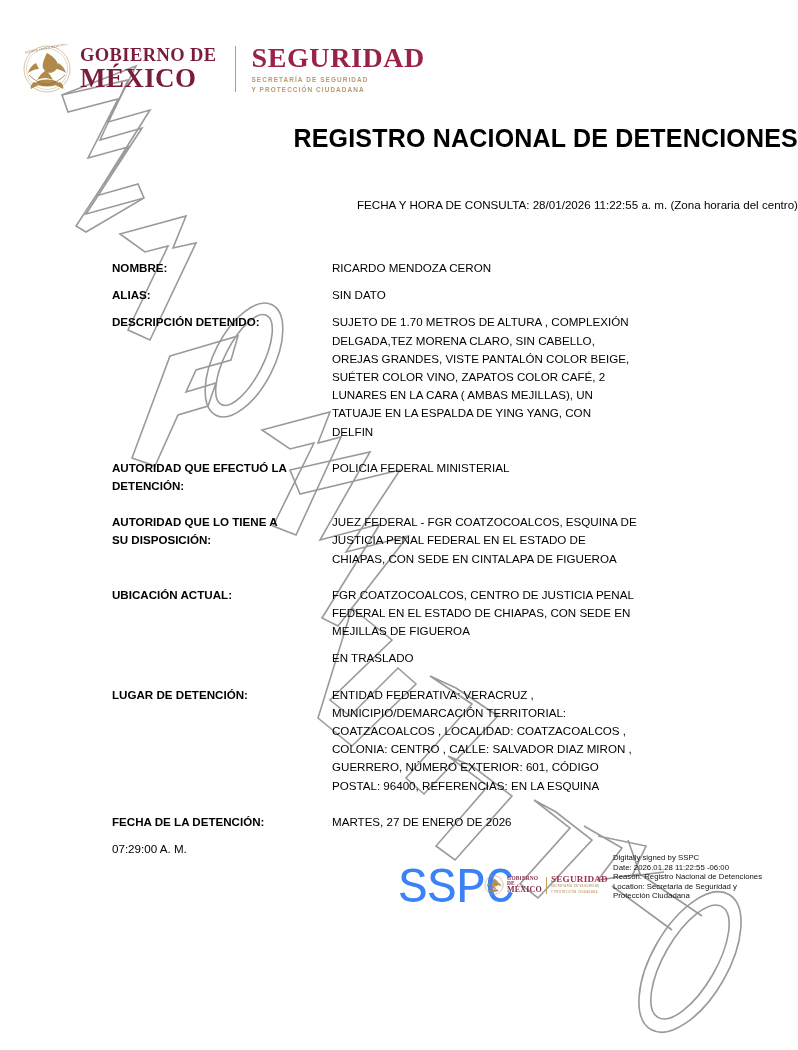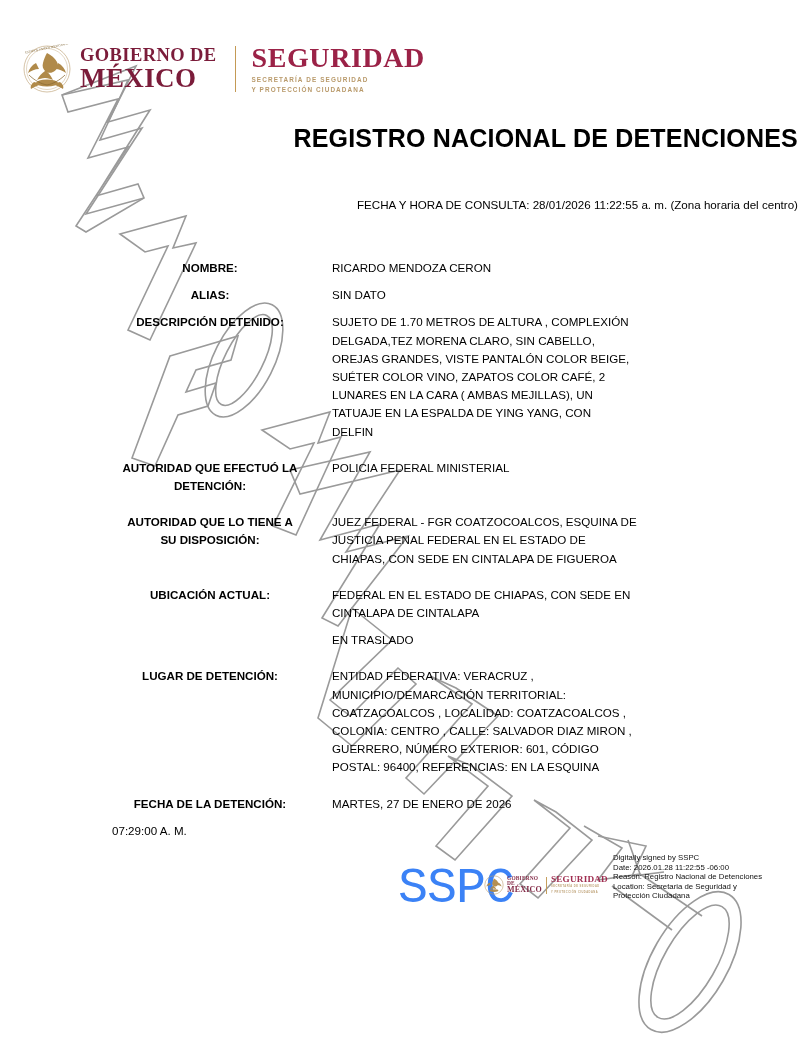--- a/index.html
+++ b/index.html
@@ -78,21 +78,20 @@
     position:absolute;left:112px;top:259px;width:600px;
     z-index:10;
   }
   .field-row{display:flex;align-items:flex-start;margin-bottom:9px;}
   .field-label{
     flex:0 0 220px;width:220px;
     font-size:11.6px;font-weight:bold;
     line-height:18.2px;
     padding-right:24px;
     box-sizing:border-box;
-    text-align:center;
   }
   .field-value{
     flex:1 1 auto;
     font-size:11.6px;font-weight:normal;
     line-height:18.2px;
   }
   .field-value .vline{display:block;white-space:nowrap;}
   .field-value .vblock{display:block;margin-top:9px;}
   .spaced{margin-bottom:18px;}
 
@@ -259,22 +258,23 @@
       <div class="field-value">
         <span class="vline">JUEZ FEDERAL - FGR COATZOCOALCOS, ESQUINA DE</span>
         <span class="vline">JUSTICIA  PENAL FEDERAL EN EL ESTADO DE</span>
         <span class="vline">CHIAPAS,  CON SEDE EN CINTALAPA DE FIGUEROA</span>
       </div>
     </div>
 
     <div class="field-row spaced">
       <div class="field-label">UBICACIÓN ACTUAL:</div>
       <div class="field-value">
+        <span class="vline">FGR COATZOCOALCOS, CENTRO DE JUSTICIA  PENAL</span>
         <span class="vline">FEDERAL EN EL ESTADO DE CHIAPAS,  CON SEDE EN</span>
-        <span class="vline">CINTALAPA DE CINTALAPA</span>
+        <span class="vline">MEJILLAS DE FIGUEROA</span>
         <span class="vblock">EN TRASLADO</span>
       </div>
     </div>
 
     <div class="field-row spaced">
       <div class="field-label">LUGAR DE DETENCIÓN:</div>
       <div class="field-value">
         <span class="vline">ENTIDAD FEDERATIVA: VERACRUZ ,</span>
         <span class="vline">MUNICIPIO/DEMARCACIÓN TERRITORIAL:</span>
         <span class="vline">COATZACOALCOS , LOCALIDAD: COATZACOALCOS ,</span>

